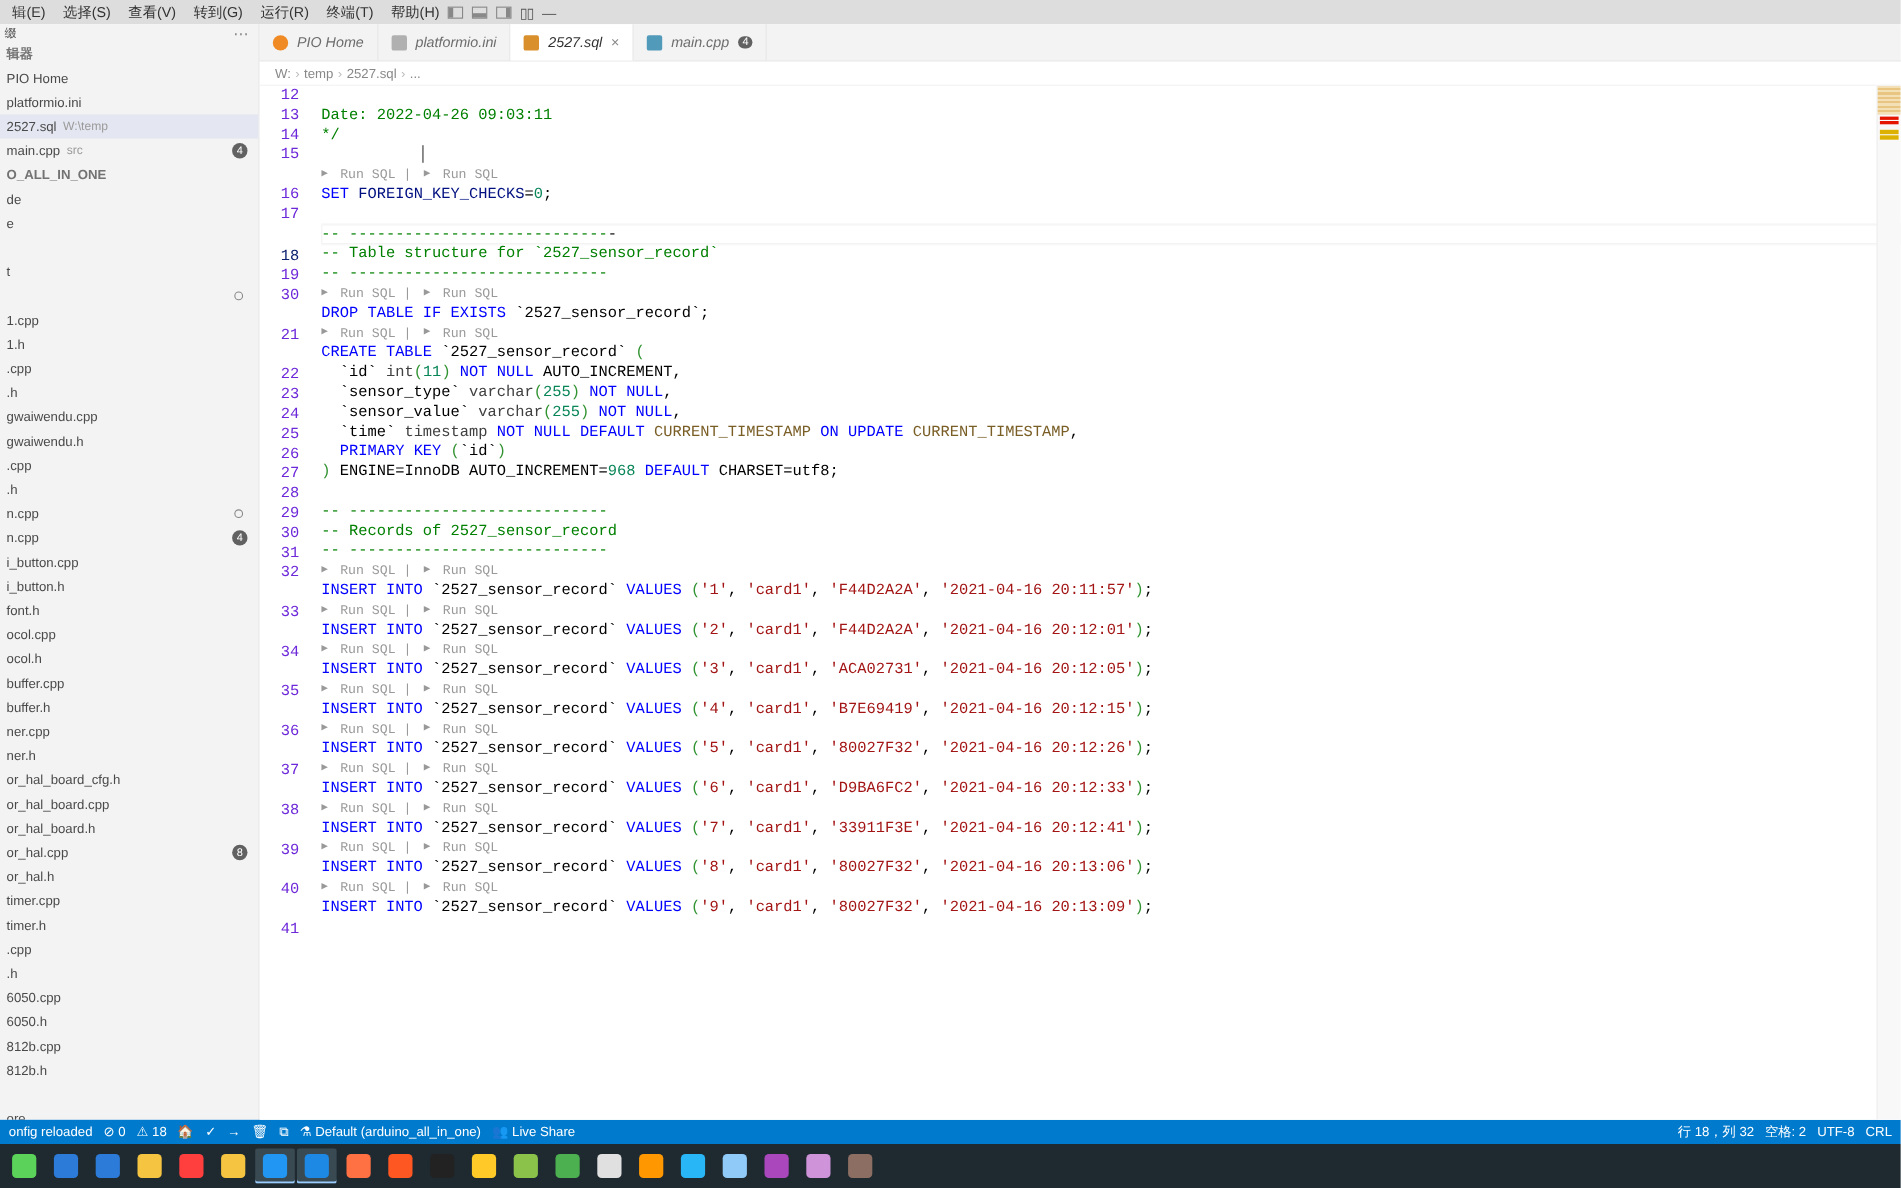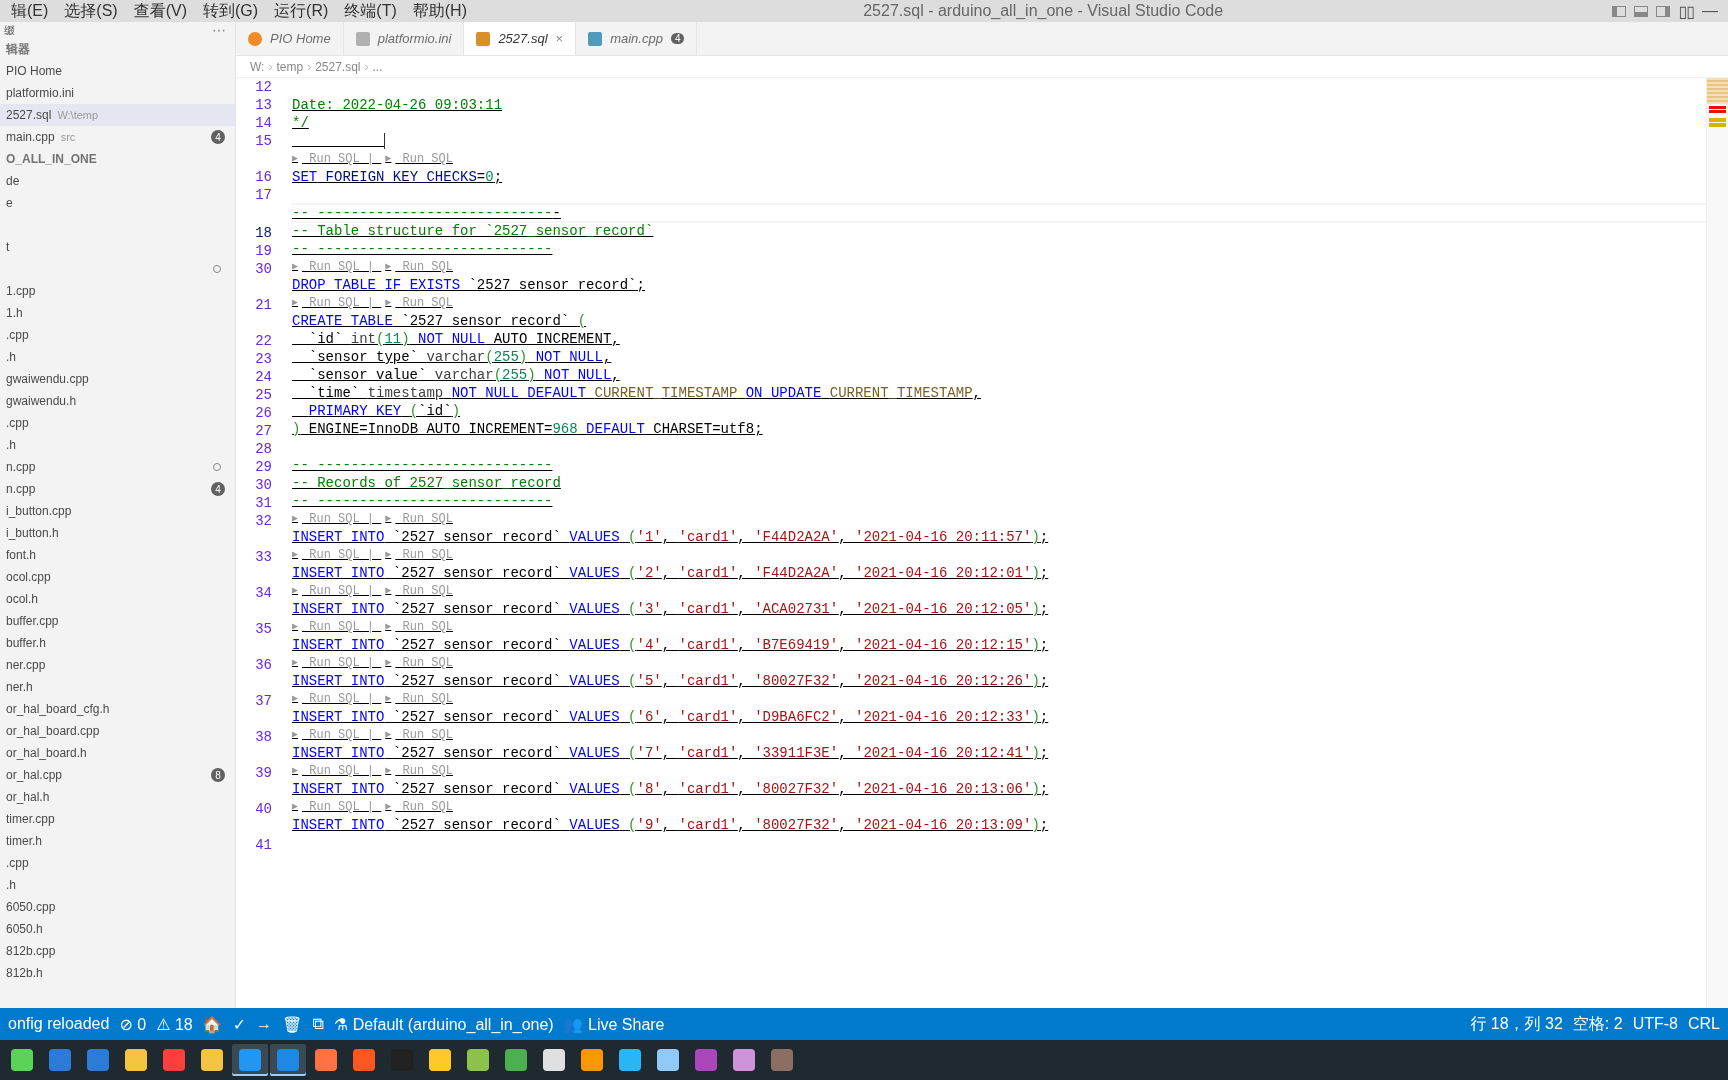--- a/index.html
+++ b/index.html
@@ -12,21 +12,21 @@
     overflow: hidden;
     display: flex;
     flex-direction: column;
   }
   .menubar {
     height: 22px;
     background: #ddd;
     display: flex;
     align-items: center;
     color: #333;
-    font-size: 16px;
+    font-size: 13px;
     padding: 0 4px;
   }
   .menubar .menus { display: flex; gap: 2px; }
   .menubar .menu-item { padding: 2px 7px; cursor: default; }
   .menubar .title-center { flex: 1; text-align: center; color: #666; }
   .menubar .rc { display: flex; gap: 8px; align-items: center; padding-right: 6px; color: #555; }
   .rc-icon { display:inline-block; width:14px; height:11px; border:1px solid #888; position:relative; }
   .rc-icon.left::before { content:""; position:absolute; left:0; top:0; bottom:0; width:4px; background:#888; }
   .rc-icon.bottom::before { content:""; position:absolute; left:0; right:0; bottom:0; height:4px; background:#888; }
   .rc-icon.right::before { content:""; position:absolute; right:0; top:0; bottom:0; width:4px; background:#888; }
@@ -149,21 +149,21 @@
     width: 56px;
     text-align: right;
     color: #237893;
     padding-right: 20px;
     user-select: none;
   }
   .gutter .ln { height: 18px; color: #6d28d9; }
   .gutter .ln.current { color: #0b216f; font-weight: 500; margin-top: 20px; }
   .codelens { height: 18px; color:#999; font-size: 12px; display:flex; align-items:center; gap:4px; }
   .codelens .tri { font-size: 10px; }
-  .code { flex:1; overflow:hidden; white-space: pre; text-decoration: underline; }
+  .code { flex:1; overflow:hidden; white-space: pre; }
   .code .line { height: 18px; position: relative; }
   .line .cursor-mark { display:inline-block; border-right:1px solid #333; height:16px; vertical-align:middle; }
   .line.current-line { outline: 1px solid #eeeeee80; box-shadow: inset 0 0 0 1px #cfcfcf40; }
   .tok-comment { color: #008000; }
   .tok-keyword { color: #0000ff; }
   .tok-type    { color: #404040; }
   .tok-func    { color: #795e26; }
   .tok-paren   { color: #319331; }
   .tok-string  { color: #a31515; }
   .tok-number  { color: #098658; }
@@ -175,26 +175,26 @@
     top: 0;
     bottom: 0;
     width: 22px;
     background: #f8f8f8;
     border-left: 1px solid #eee;
   }
   .minimap .err { position:absolute; left:2px; right:2px; height:3px; background:#e51400; }
   .minimap .top-chunk { position:absolute; top:0; left:0; right:0; height:26px; background:repeating-linear-gradient(#f3e0b7,#f3e0b7 2px,#e9c582 2px,#e9c582 4px); }
   .minimap .warn { position:absolute; left:2px; right:2px; height:4px; background:#ddb100; }
   .statusbar {
-    height: 32px;
+    height: 22px;
     background: #007acc;
     color: #fff;
     display: flex;
     align-items: center;
-    font-size: 16px;
+    font-size: 12px;
     padding: 0 8px;
     gap: 10px;
   }
   .statusbar .group { display:flex; align-items:center; gap:10px; }
   .statusbar .spacer { flex:1; }
   .statusbar .item { display:flex; align-items:center; gap:4px; cursor: default; }
   .taskbar {
     height: 40px;
     background: #1f2a30;
     display: flex;
@@ -216,21 +216,20 @@
 <div class="menubar">
   <div class="menus" id="menus">
       <span class="menu-item">辑(E)</span>
       <span class="menu-item">选择(S)</span>
       <span class="menu-item">查看(V)</span>
       <span class="menu-item">转到(G)</span>
       <span class="menu-item">运行(R)</span>
       <span class="menu-item">终端(T)</span>
       <span class="menu-item">帮助(H)</span>
     </div>
-  <div class="title-center">2527.sql - arduino_all_in_one - Visual Studio Code</div>
   <div class="rc">
     <span class="rc-icon left"></span>
     <span class="rc-icon bottom"></span>
     <span class="rc-icon right"></span>
     <span style="letter-spacing:-1px;">▯▯</span>
     <span>—</span>
   </div>
 </div>
 
 <div class="main">

